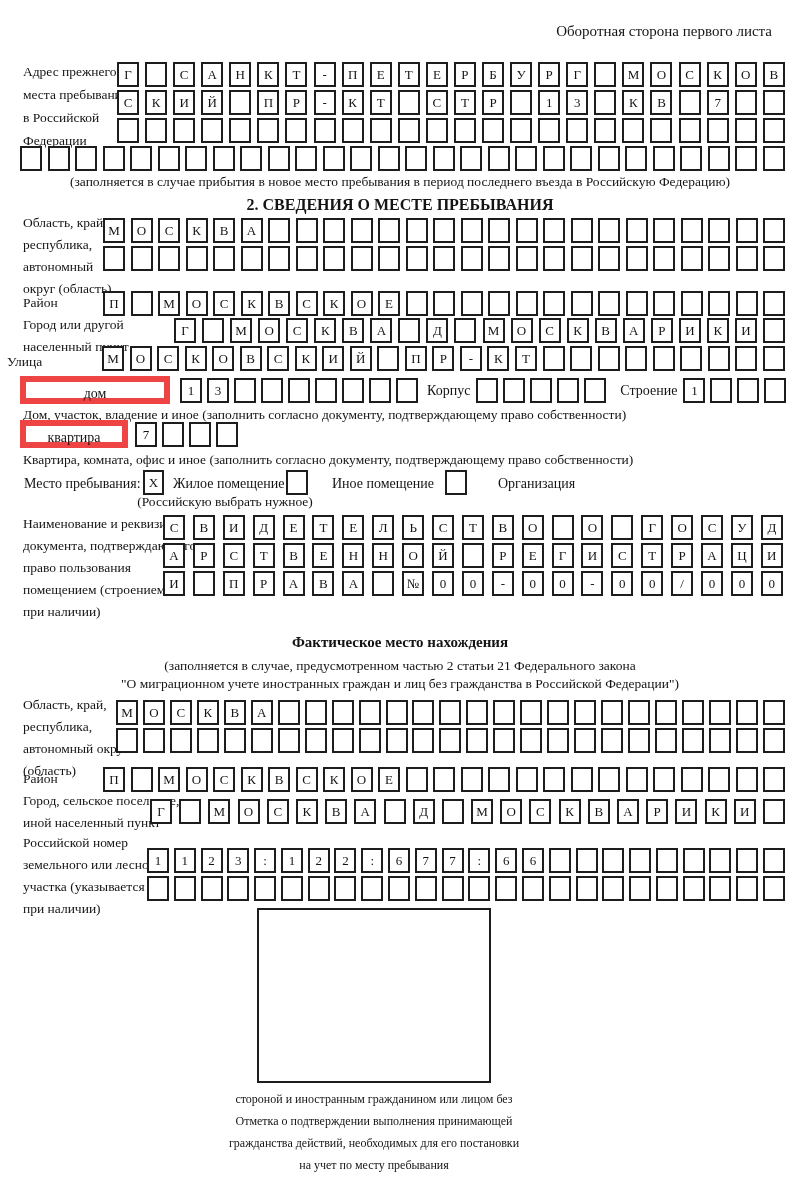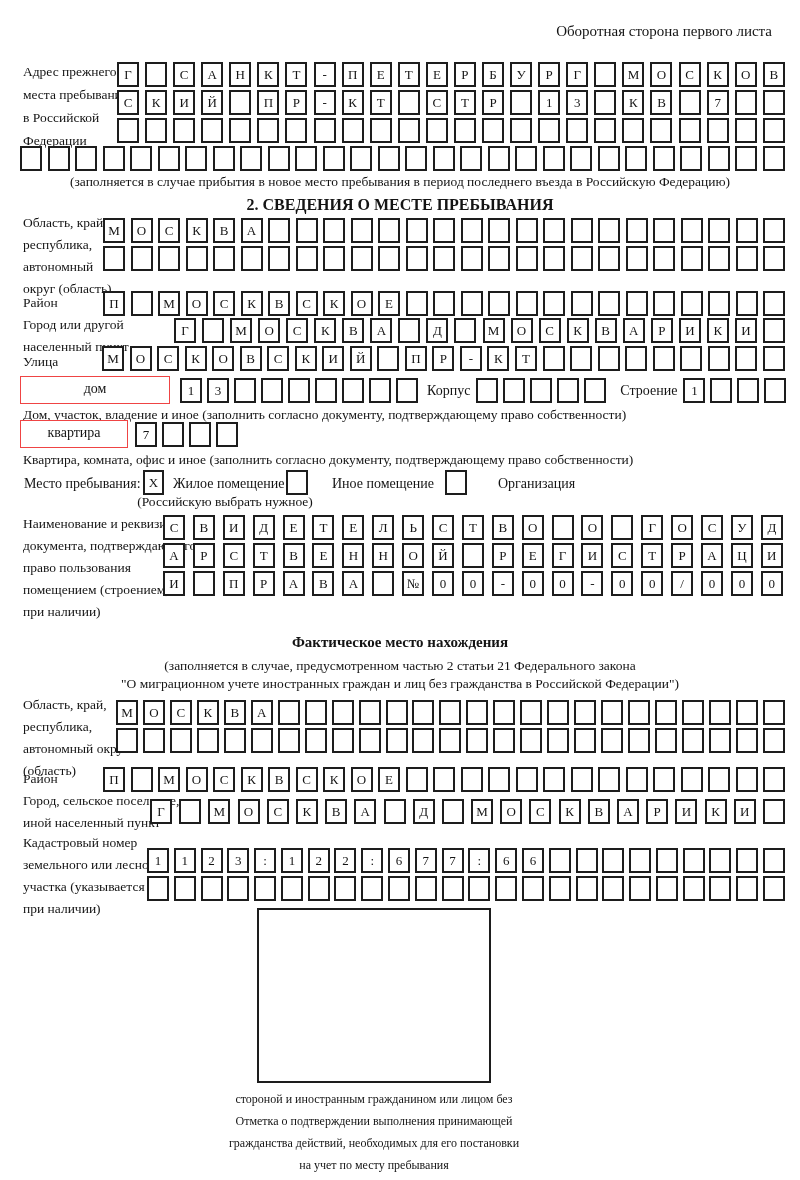--- a/index.html
+++ b/index.html
@@ -19,21 +19,21 @@
   .hdr2{font-weight:bold;font-size:15px;}
   .boxrow{position:absolute;display:flex;justify-content:space-between;height:25px;}
   .cell{
     flex:none;box-sizing:border-box;width:22px;height:25px;
     border:2px solid #1d1d1d;background:#fff;
     font-size:13px;line-height:21px;text-align:center;font-weight:normal;
   }
   .boxflex{display:flex;gap:5px;height:25px;}
   .flexrow{position:absolute;display:flex;align-items:flex-start;}
   .widebox{
-    box-sizing:border-box;border:1px solid #ef4444;background:#fff;
+    box-sizing:border-box;border:6px solid #ef4444;background:#fff;
     height:28px;line-height:24px;text-align:center;font-size:14px;
   }
   .inl{font-size:14px;line-height:25px;white-space:nowrap;}
   .stamp{box-sizing:border-box;border:2px solid #1d1d1d;background:#fff;}
   .caption{font-size:12px;line-height:22px;text-align:center;}
 </style>
 </head>
 <body>
 
 <div class="page">
@@ -270,21 +270,21 @@
       <span class="cell">К</span>
       <span class="cell">В</span>
       <span class="cell">А</span>
       <span class="cell">Р</span>
       <span class="cell">И</span>
       <span class="cell">К</span>
       <span class="cell">И</span>
       <span class="cell"></span>
     </div>
 
-  <div class="abs lbl" style="left:23px;top:351px;">Улица</div>
+  <div class="abs lbl" style="left:7px;top:351px;">Улица</div>
   <div class="boxrow" style="left:102px;top:346px;width:683px;">
       <span class="cell">М</span>
       <span class="cell">О</span>
       <span class="cell">С</span>
       <span class="cell">К</span>
       <span class="cell">О</span>
       <span class="cell">В</span>
       <span class="cell">С</span>
       <span class="cell">К</span>
       <span class="cell">И</span>
@@ -551,21 +551,21 @@
       <span class="cell">В</span>
       <span class="cell">А</span>
       <span class="cell">Р</span>
       <span class="cell">И</span>
       <span class="cell">К</span>
       <span class="cell">И</span>
       <span class="cell"></span>
     </div>
 
   <div class="abs lbl" style="left:23px;top:832px;">
-    <div>Кадастровый номер</div>
+    <div>Российской номер</div>
     <div>земельного или лесного</div>
     <div>участка (указывается</div>
     <div>при наличии)</div>
   </div>
   <div class="boxrow" style="left:147px;top:848px;width:638px;">
       <span class="cell">1</span>
       <span class="cell">1</span>
       <span class="cell">2</span>
       <span class="cell">3</span>
       <span class="cell">:</span>

